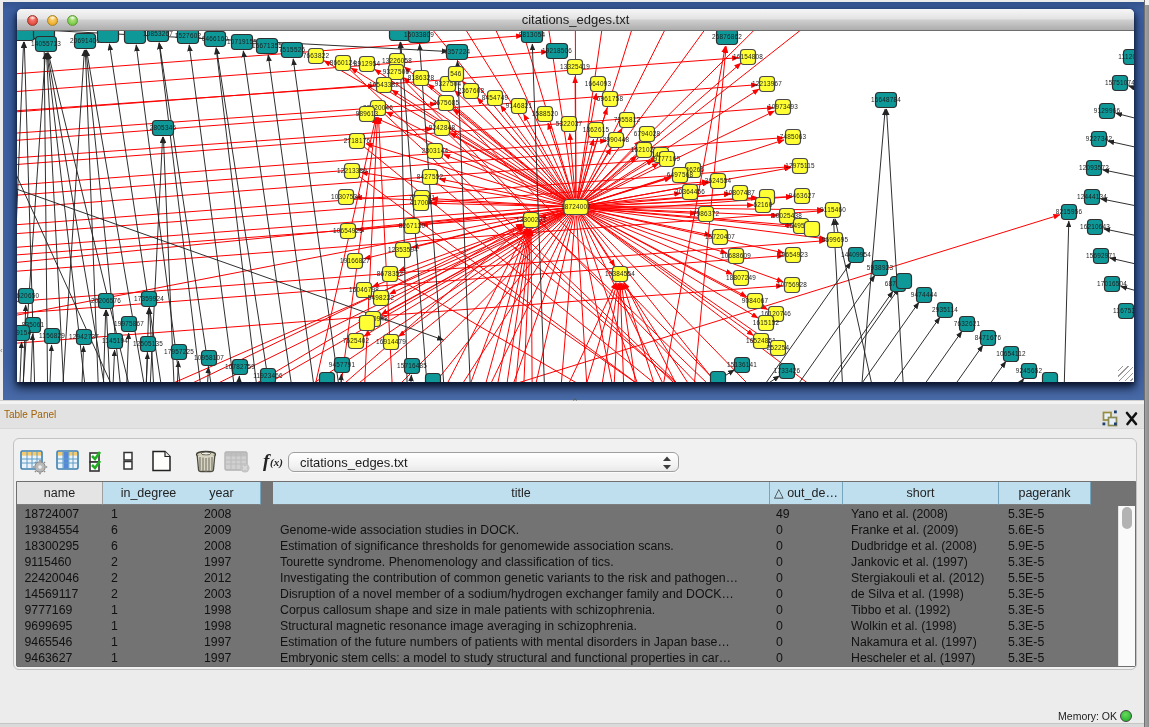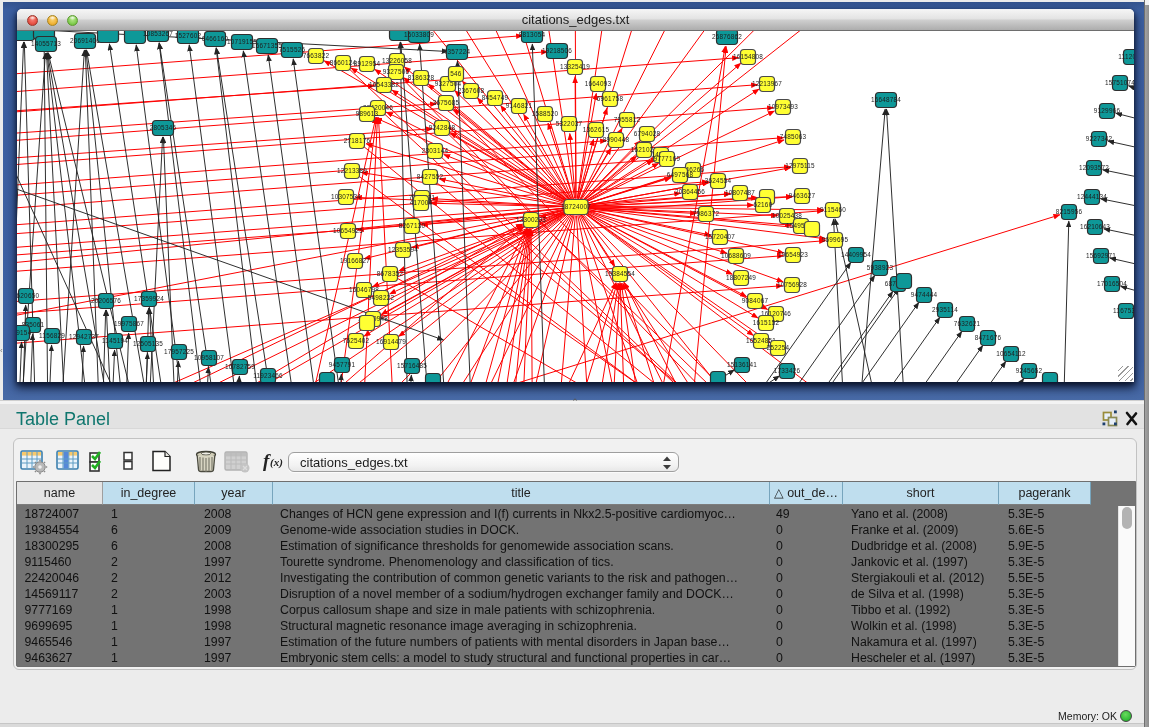--- a/index.html
+++ b/index.html
@@ -16,21 +16,21 @@
 #tl1{left:10px;background:radial-gradient(ellipse 60% 35% at 50% 20%,rgba(255,255,255,.9),rgba(255,255,255,0) 70%),radial-gradient(circle at 50% 40%,#f4837a 0%,#ed5d50 45%,#d84437 80%,#b03428 100%);border:.5px solid #9c362c}
 #tl2{left:30px;background:radial-gradient(ellipse 60% 35% at 50% 20%,rgba(255,255,255,.9),rgba(255,255,255,0) 70%),radial-gradient(circle at 50% 40%,#f8d276 0%,#f3bc45 45%,#e8a526 80%,#bb861a 100%);border:.5px solid #a8851f}
 #tl3{left:50px;background:radial-gradient(ellipse 60% 35% at 50% 20%,rgba(255,255,255,.9),rgba(255,255,255,0) 70%),radial-gradient(circle at 50% 40%,#b4e588 0%,#8ed45e 45%,#6fc13c 80%,#58992c 100%);border:.5px solid #5e9a33}
 #grip{position:absolute;right:1px;bottom:1px;width:15px;height:15px;
  background:repeating-linear-gradient(135deg,transparent 0 3px,#9a9a9a 3px 4px)}
 
 #divider{position:absolute;left:0;top:400px;width:1149px;height:4px;background:#f3f3f3;border-top:1px solid #cfcfcf}
 #divcaret{position:absolute;left:569px;top:399px;width:12px;height:7px;font-size:9px;color:#555;text-align:center;line-height:7px}
 #tpbar{position:absolute;left:0;top:404px;width:1144px;height:25px;
  background:#e2e2e2;border-bottom:1px solid #d8d8d8}
-#tpbar .lbl{position:absolute;left:16px;top:5px;font-size:18px;color:#0f766e}
+#tpbar .lbl{position:absolute;left:4px;top:5px;font-size:10px;color:#a16207}
 
 #panelbox{position:absolute;left:13px;top:438px;width:1124px;height:232px;border:1px solid #c2c2c2;border-radius:6px;background:#f1f1f1}
 
 #combo{position:absolute;left:288px;top:452px;width:391px;height:20px;border:1px solid #9f9f9f;border-radius:6px;
  background:linear-gradient(180deg,#ffffff,#f2f2f2 70%,#e8e8e8);box-shadow:0 1px 1px rgba(255,255,255,.8);font-size:13px;color:#1c1c1c}
 #combo .ct{position:absolute;left:11px;top:2px}
 
 #tbl{position:absolute;left:16px;top:481px;width:1120px;height:186px;background:#737373;border:1px solid #6f6f6f;border-radius:0 0 2px 2px}
 .hd{position:absolute;top:0;height:23px;background:#bfdeee;border-right:1px solid #77a5bd;
  font-size:12.5px;color:#222;text-align:center;line-height:23px;border-bottom:1px solid #7d7d7d}
@@ -658,30 +658,29 @@
 <div id="combo">
       <span class="ct">citations_edges.txt</span>
 <svg width="12" height="16" viewBox="0 0 12 16" style="position:absolute;left:372px;top:2px">
 <path d="M6 1.5 L10 6 L2 6 z" fill="#3c3c3c"></path>
         <path d="M6 14.5 L10 10 L2 10 z" fill="#3c3c3c"></path>
 </svg>
     </div>
 <div id="tbl">
       <div class="hd hd0" style="left:0px;width:86px">name</div>
       <div class="hd " style="left:86px;width:92px">in_degree</div>
-      <div class="hd " style="left:178px;width:78px">year</div>
+      <div class="hd " style="left:166px;width:78px">year</div>
       <div class="hd " style="left:256px;width:497px">title</div>
       <div class="hd " style="left:753px;width:73px">△ out_de…</div>
       <div class="hd " style="left:826px;width:156px">short</div>
       <div class="hd " style="left:982px;width:92px">pagerank</div>
       <div class="row" style="top:24px;left:0;width:1100px">
         <span class="c" style="left:7.5px">18724007</span>
         <span class="c" style="left:94.0px">1</span>
         <span class="c" style="left:187.0px">2008</span>
-        <span class="c" style="left:263.0px">Changes of HCN gene expression and I(f) currents in Nkx2.5-positive cardiomyoc…</span>
         <span class="c" style="left:759.0px">49</span>
         <span class="c" style="left:834.0px">Yano et al. (2008)</span>
         <span class="c" style="left:991.0px">5.3E-5</span>
       </div>
       <div class="row" style="top:40px;left:0;width:1100px">
         <span class="c" style="left:7.5px">19384554</span>
         <span class="c" style="left:94.0px">6</span>
         <span class="c" style="left:187.0px">2009</span>
         <span class="c" style="left:263.0px">Genome-wide association studies in DOCK.</span>
         <span class="c" style="left:759.0px">0</span>

